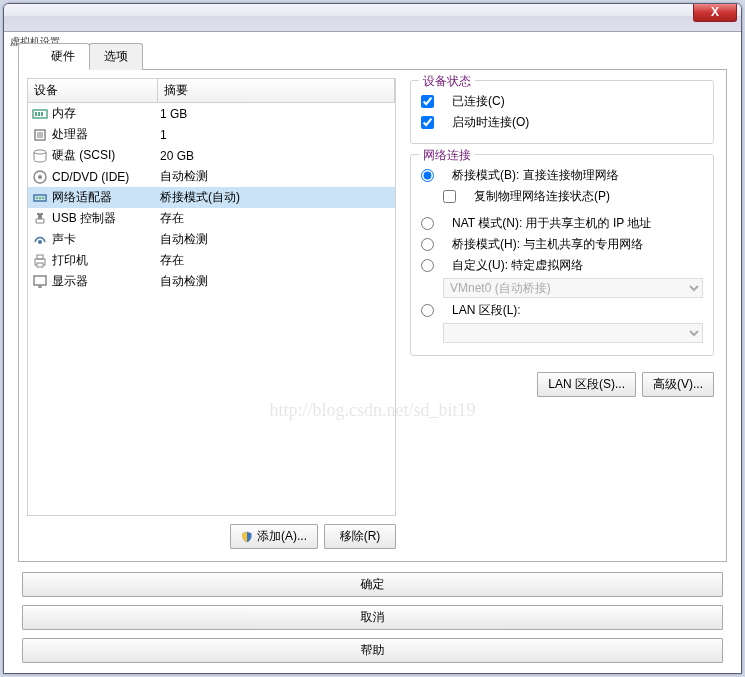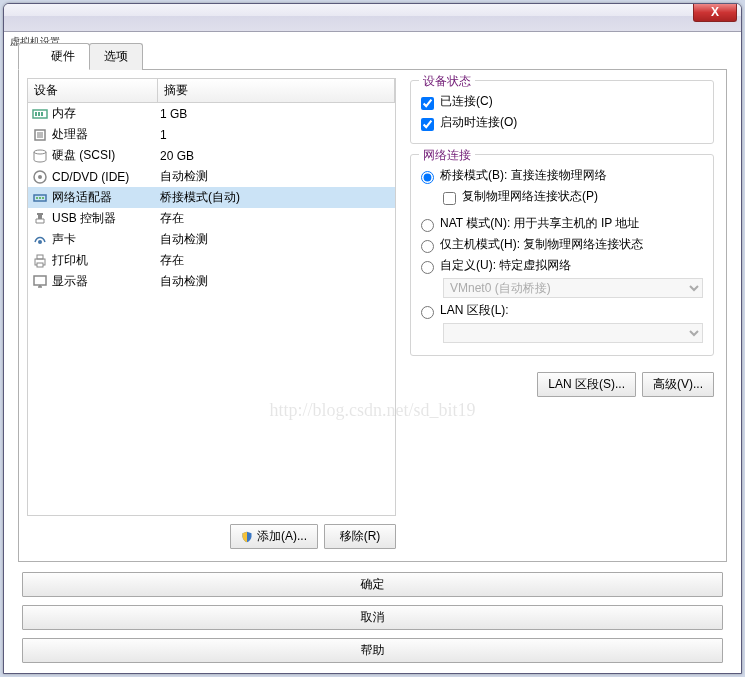--- a/index.html
+++ b/index.html
@@ -23,21 +23,21 @@
 .devrow.sel { background: #cbe3f6; }
 .devrow .ic { width: 16px; height: 16px; margin-right: 4px; flex-shrink: 0; }
 .devrow .name { width: 108px; padding: 1px 0; }
 .devrow .summ { flex: 1; padding: 1px 0; }
 .leftbtns { display: flex; justify-content: flex-end; gap: 6px; padding: 8px 0 4px; }
 .btn { padding: 3px 10px; border: 1px solid #a8a8a8; background: linear-gradient(to bottom, #fdfdfd, #e8e8e8); border-radius: 1px; cursor: pointer; display: inline-flex; align-items: center; gap: 4px; min-width: 72px; justify-content: center; }
 .btn:disabled, .btn.disabled { color: #999; cursor: default; }
 .rightpane { flex: 1; display: flex; flex-direction: column; gap: 10px; padding: 2px 4px; }
 .group { border: 1px solid #d4d4d4; border-radius: 3px; padding: 10px 10px; position: relative; }
 .group-title { position: absolute; top: -8px; left: 8px; background: #fff; padding: 0 4px; color: #701a75; }
-.chk, .rad { display: flex; align-items: flex-end; gap: 6px; padding: 2px 0; }
+.chk, .rad { display: flex; align-items: center; gap: 18px; padding: 2px 0; }
 .chk input, .rad input { margin: 0; }
 .sub { margin-left: 22px; }
 select { width: 260px; padding: 1px 2px; margin: 2px 0 2px 22px; }
 select:disabled { background: #f4f4f4; color: #888; }
 .rightbtns { display: flex; justify-content: flex-end; gap: 6px; margin-top: 6px; }
 .footer { display: flex; justify-content: flex-end; gap: 8px; padding: 10px 4px 0; border-top: none; flex-direction: column; }
 .watermark { position: absolute; top: 348px; left: 0; width: 100%; text-align: center; color: rgba(0,0,0,0.10); font-size: 18px; pointer-events: none; font-family: Liberation Serif, serif; margin-top: 48px; }
 .shield { display: inline-block; width: 12px; height: 12px; }
 </style>
 </head>
@@ -173,21 +173,21 @@
           <label class="chk sub">
               <input type="checkbox" style="">
               <span>复制物理网络连接状态(P)</span>
             </label>
           <label class="rad" style="margin-top:6px">
               <input type="radio" name="net" style="">
               <span>NAT 模式(N): 用于共享主机的 IP 地址</span>
             </label>
           <label class="rad">
               <input type="radio" name="net" style="">
-              <span>仅主机模式(H): 复制物理网络连接状态</span>
+              <span>桥接模式(H): 与主机共享的专用网络</span>
             </label>
           <label class="rad">
               <input type="radio" name="net" style="">
               <span>自定义(U): 特定虚拟网络</span>
             </label>
           <select disabled=""><option>VMnet0 (自动桥接)</option></select>
           <label class="rad">
               <input type="radio" name="net" style="">
               <span>LAN 区段(L):</span>
             </label>

